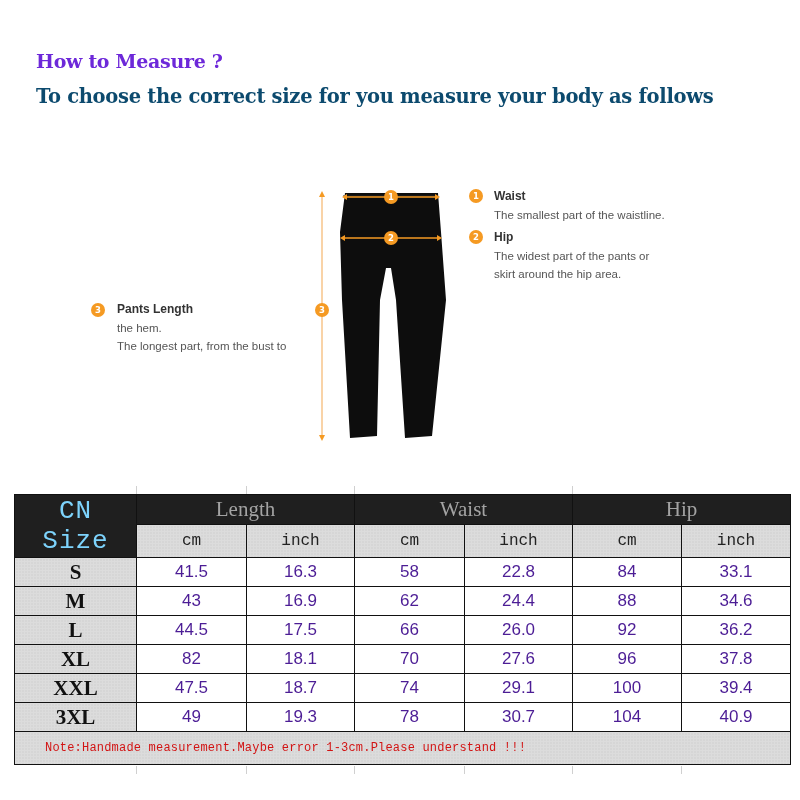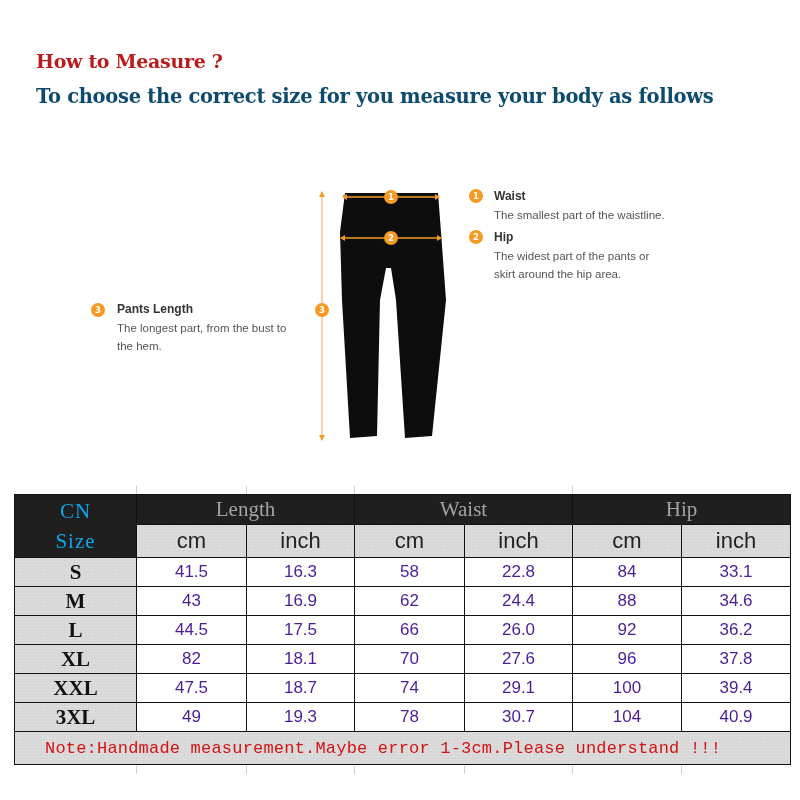--- a/index.html
+++ b/index.html
@@ -1,32 +1,32 @@
 <!DOCTYPE html>
 <html><head>
 <meta charset="utf-8">
 <style>
   html, body { margin:0; padding:0; background:#ffffff; }
   body { width:800px; height:800px; position:relative; overflow:hidden; font-family:"DejaVu Serif", serif; }
-  .h1 { position:absolute; left:36px; top:50px; font-family:"DejaVu Serif", serif; font-weight:bold; font-size:19px; color:#b91c1c; letter-spacing:-0.3px; }
+  .h1 { position:absolute; left:36px; top:50px; font-family:"DejaVu Serif", serif; font-weight:bold; font-size:19px; color:#6d28d9; letter-spacing:-0.3px; }
   .h2 { position:absolute; left:36px; top:85px; font-family:"DejaVu Serif", serif; font-weight:bold; font-size:19.5px; color:#0c4a6e; letter-spacing:-0.3px; white-space:nowrap; }
 
   .figure { position:absolute; left:0; top:0; width:800px; height:460px; }
   .badge { position:absolute; width:14px; height:14px; border-radius:50%; background:#f59a23; color:#fff; font-family:"DejaVu Sans", sans-serif; font-weight:bold; font-size:8.5px; line-height:14px; text-align:center; }
   .legend-title { position:absolute; font-family:"Liberation Sans", sans-serif; font-weight:bold; font-size:12px; color:#333; }
   .legend-desc { position:absolute; font-family:"Liberation Sans", sans-serif; font-size:11.5px; color:#555; line-height:18px; }
 
   table.size { position:absolute; left:14px; top:494px; border-collapse:collapse; width:776px; table-layout:fixed; }
   table.size td { border:1px solid #111; text-align:center; padding:0; overflow:hidden; white-space:nowrap; }
   .hd { background:#1f1f1f; color:#a3a3a3; font-family:Liberation Serif, serif; font-size:21px; height:29px; }
-  .hdsize { background:#1f1f1f; color:#0ea5e9; font-family:Liberation Serif, serif; font-size:21px; line-height:30px; letter-spacing:1px; }
-  .sub { background-color:#dcdcdc; background-image:radial-gradient(#c4c4c4 0.6px, transparent 0.8px); background-size:3px 3px; color:#222; font-family:Liberation Sans, sans-serif; font-size:22px; height:32px;margin-left:20px; }
+  .hdsize { background:#1f1f1f; color:#7dd3fc; font-family:Liberation Mono, monospace; font-size:26px; line-height:30px; letter-spacing:1px; }
+  .sub { background-color:#dcdcdc; background-image:radial-gradient(#c4c4c4 0.6px, transparent 0.8px); background-size:3px 3px; color:#222; font-family:Liberation Mono, monospace; font-size:16px; height:32px;margin-left:20px; }
   .szcell { background-color:#dcdcdc; background-image:radial-gradient(#c4c4c4 0.6px, transparent 0.8px); background-size:3px 3px; color:#111; font-family:"Liberation Serif", serif; font-weight:bold; font-size:21px; height:28px; }
   .val { background:#fff; color:#4c1d95; font-family:"Liberation Sans", sans-serif; font-size:17px; height:28px; }
-  .note { background-color:#dcdcdc; background-image:radial-gradient(#c4c4c4 0.6px, transparent 0.8px); background-size:3px 3px; color:#d21414; font-family:"Liberation Mono", monospace; font-size:17px; height:32px; text-align:left !important; padding-left:30px !important; letter-spacing:0.2px; }
+  .note { background-color:#dcdcdc; background-image:radial-gradient(#c4c4c4 0.6px, transparent 0.8px); background-size:3px 3px; color:#d21414; font-family:"Liberation Mono", monospace; font-size:12px; height:32px; text-align:left !important; padding-left:30px !important; letter-spacing:0.2px; }
   .gridtick { position:absolute; width:1px; height:8px; background:#d0d0d0; }
 </style>
 </head>
 <body>
 
 <div class="h1">How to Measure ?</div>
 <div class="h2">To choose the correct size for you measure your body as follows</div>
 
 <div class="figure">
   <svg width="800" height="460" style="position:absolute;left:0;top:0">
@@ -60,22 +60,22 @@
   <div class="badge" style="left:469px;top:230px">2</div>
   <div class="legend-title" style="left:494px;top:230px">Hip</div>
   <div class="legend-desc" style="left:494px;top:247px">
     <div>The widest part of the pants or</div>
     <div>skirt around the hip area.</div>
   </div>
 
   <div class="badge" style="left:91px;top:303px">3</div>
   <div class="legend-title" style="left:117px;top:302px">Pants Length</div>
   <div class="legend-desc" style="left:117px;top:319px">
+    <div>the hem.</div>
     <div>The longest part, from the bust to</div>
-    <div>the hem.</div>
   </div>
 </div>
 
 <div class="gridtick" style="left:136px;top:486px"></div>
 <div class="gridtick" style="left:246px;top:486px"></div>
 <div class="gridtick" style="left:354px;top:486px"></div>
 <div class="gridtick" style="left:572px;top:486px"></div>
 <div class="gridtick" style="left:136px;top:766px"></div>
 <div class="gridtick" style="left:246px;top:766px"></div>
 <div class="gridtick" style="left:354px;top:766px"></div>

